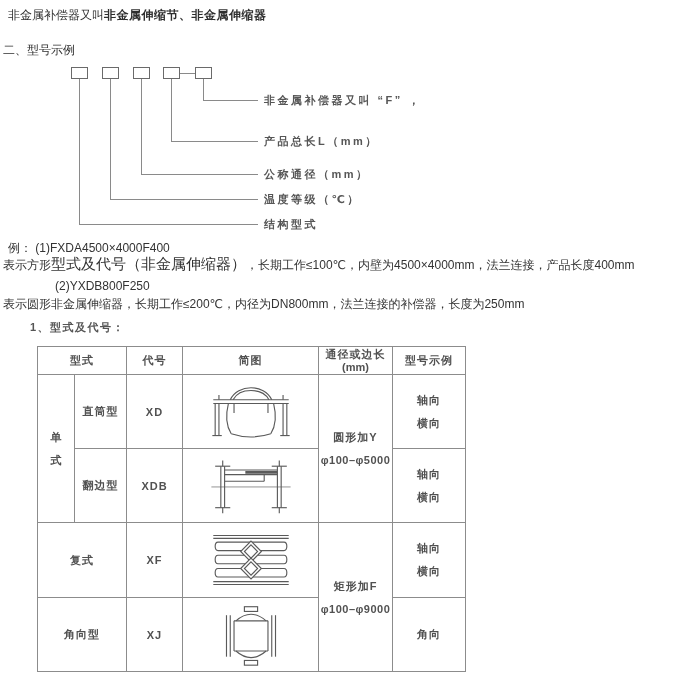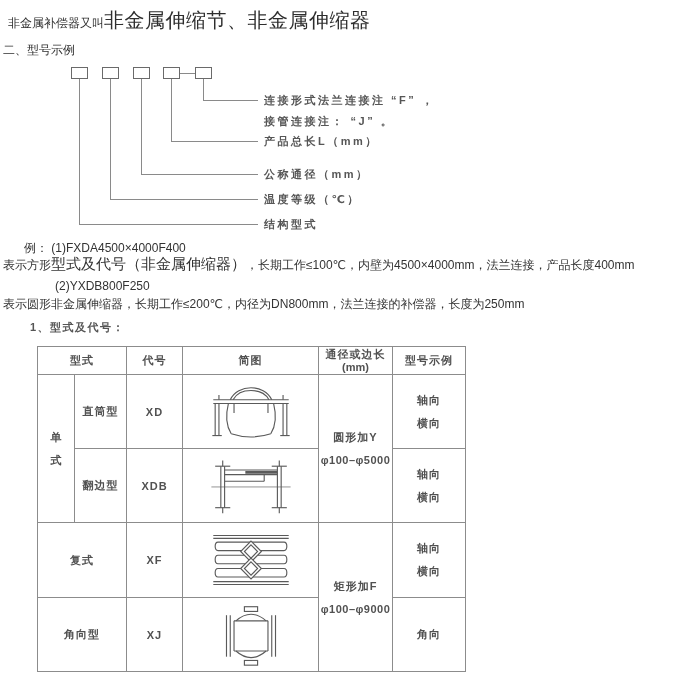--- a/index.html
+++ b/index.html
@@ -10,21 +10,21 @@
     height: 678px;
     background: #ffffff;
     font-family: "Liberation Sans", "DejaVu Sans", sans-serif;
     color: #2e2e2e;
     overflow: hidden;
   }
   .abs { position: absolute; }
 
   
   .title-line { left: 8px; top: 7px; font-size: 12px; white-space: nowrap; }
-  .title-line .big { font-size: 20px; letter-spacing: 0.5px; }
+  .title-line .big { font-size: 12px; letter-spacing: 0.5px; font-weight: bold; }
   .section-label { left: 3px; top: 42px; font-size: 12px; }
 
   
   .mbox {
     position: absolute;
     width: 17px; height: 12px;
     border: 1px solid #6a6a6a;
     background: #fff;
   }
   .vline { position: absolute; width: 1px; background: #8a8a8a; }
@@ -100,28 +100,27 @@
   <div class="vline" style="left:141px;top:79px;height:95px"></div>
   <div class="vline" style="left:171px;top:79px;height:62px"></div>
   <div class="vline" style="left:203px;top:79px;height:21px"></div>
 
   <div class="hline" style="left:203px;top:100px;width:55px"></div>
   <div class="hline" style="left:171px;top:141px;width:87px"></div>
   <div class="hline" style="left:141px;top:174px;width:117px"></div>
   <div class="hline" style="left:110px;top:199px;width:148px"></div>
   <div class="hline" style="left:79px;top:224px;width:179px"></div>
 
-  <div class="dlabel" style="top:93px">连接形式法兰连接注 “F” ，</div>
-  <div class="dlabel" style="top:114px">接管连接注： “J” 。</div>
+  <div class="dlabel" style="top:93px">非金属补偿器又叫 “F” ，</div>
   <div class="dlabel" style="top:134px">产品总长L（mm）</div>
   <div class="dlabel" style="top:167px">公称通径（mm）</div>
   <div class="dlabel" style="top:192px">温度等级（℃）</div>
   <div class="dlabel" style="top:217px">结构型式</div>
 
-  <div class="abs ex-line" style="left:24px;top:240px">例： (1)FXDA4500×4000F400</div>
+  <div class="abs ex-line" style="left:8px;top:240px">例： (1)FXDA4500×4000F400</div>
   <div class="abs ex-line" style="left:3px;top:255px">
     <span>表示方形</span><span class="big">型式及代号（非金属伸缩器）</span><span>，长期工作≤100℃，内壁为4500×4000mm，法兰连接，产品长度400mm</span>
   </div>
   <div class="abs ex-line" style="left:55px;top:279px">(2)YXDB800F250</div>
   <div class="abs ex-line" style="left:3px;top:296px">表示圆形非金属伸缩器，长期工作≤200℃，内径为DN800mm，法兰连接的补偿器，长度为250mm</div>
 
   <div class="abs table-section-label">1、型式及代号：</div>
 
   <table class="spec">
     <colgroup>

